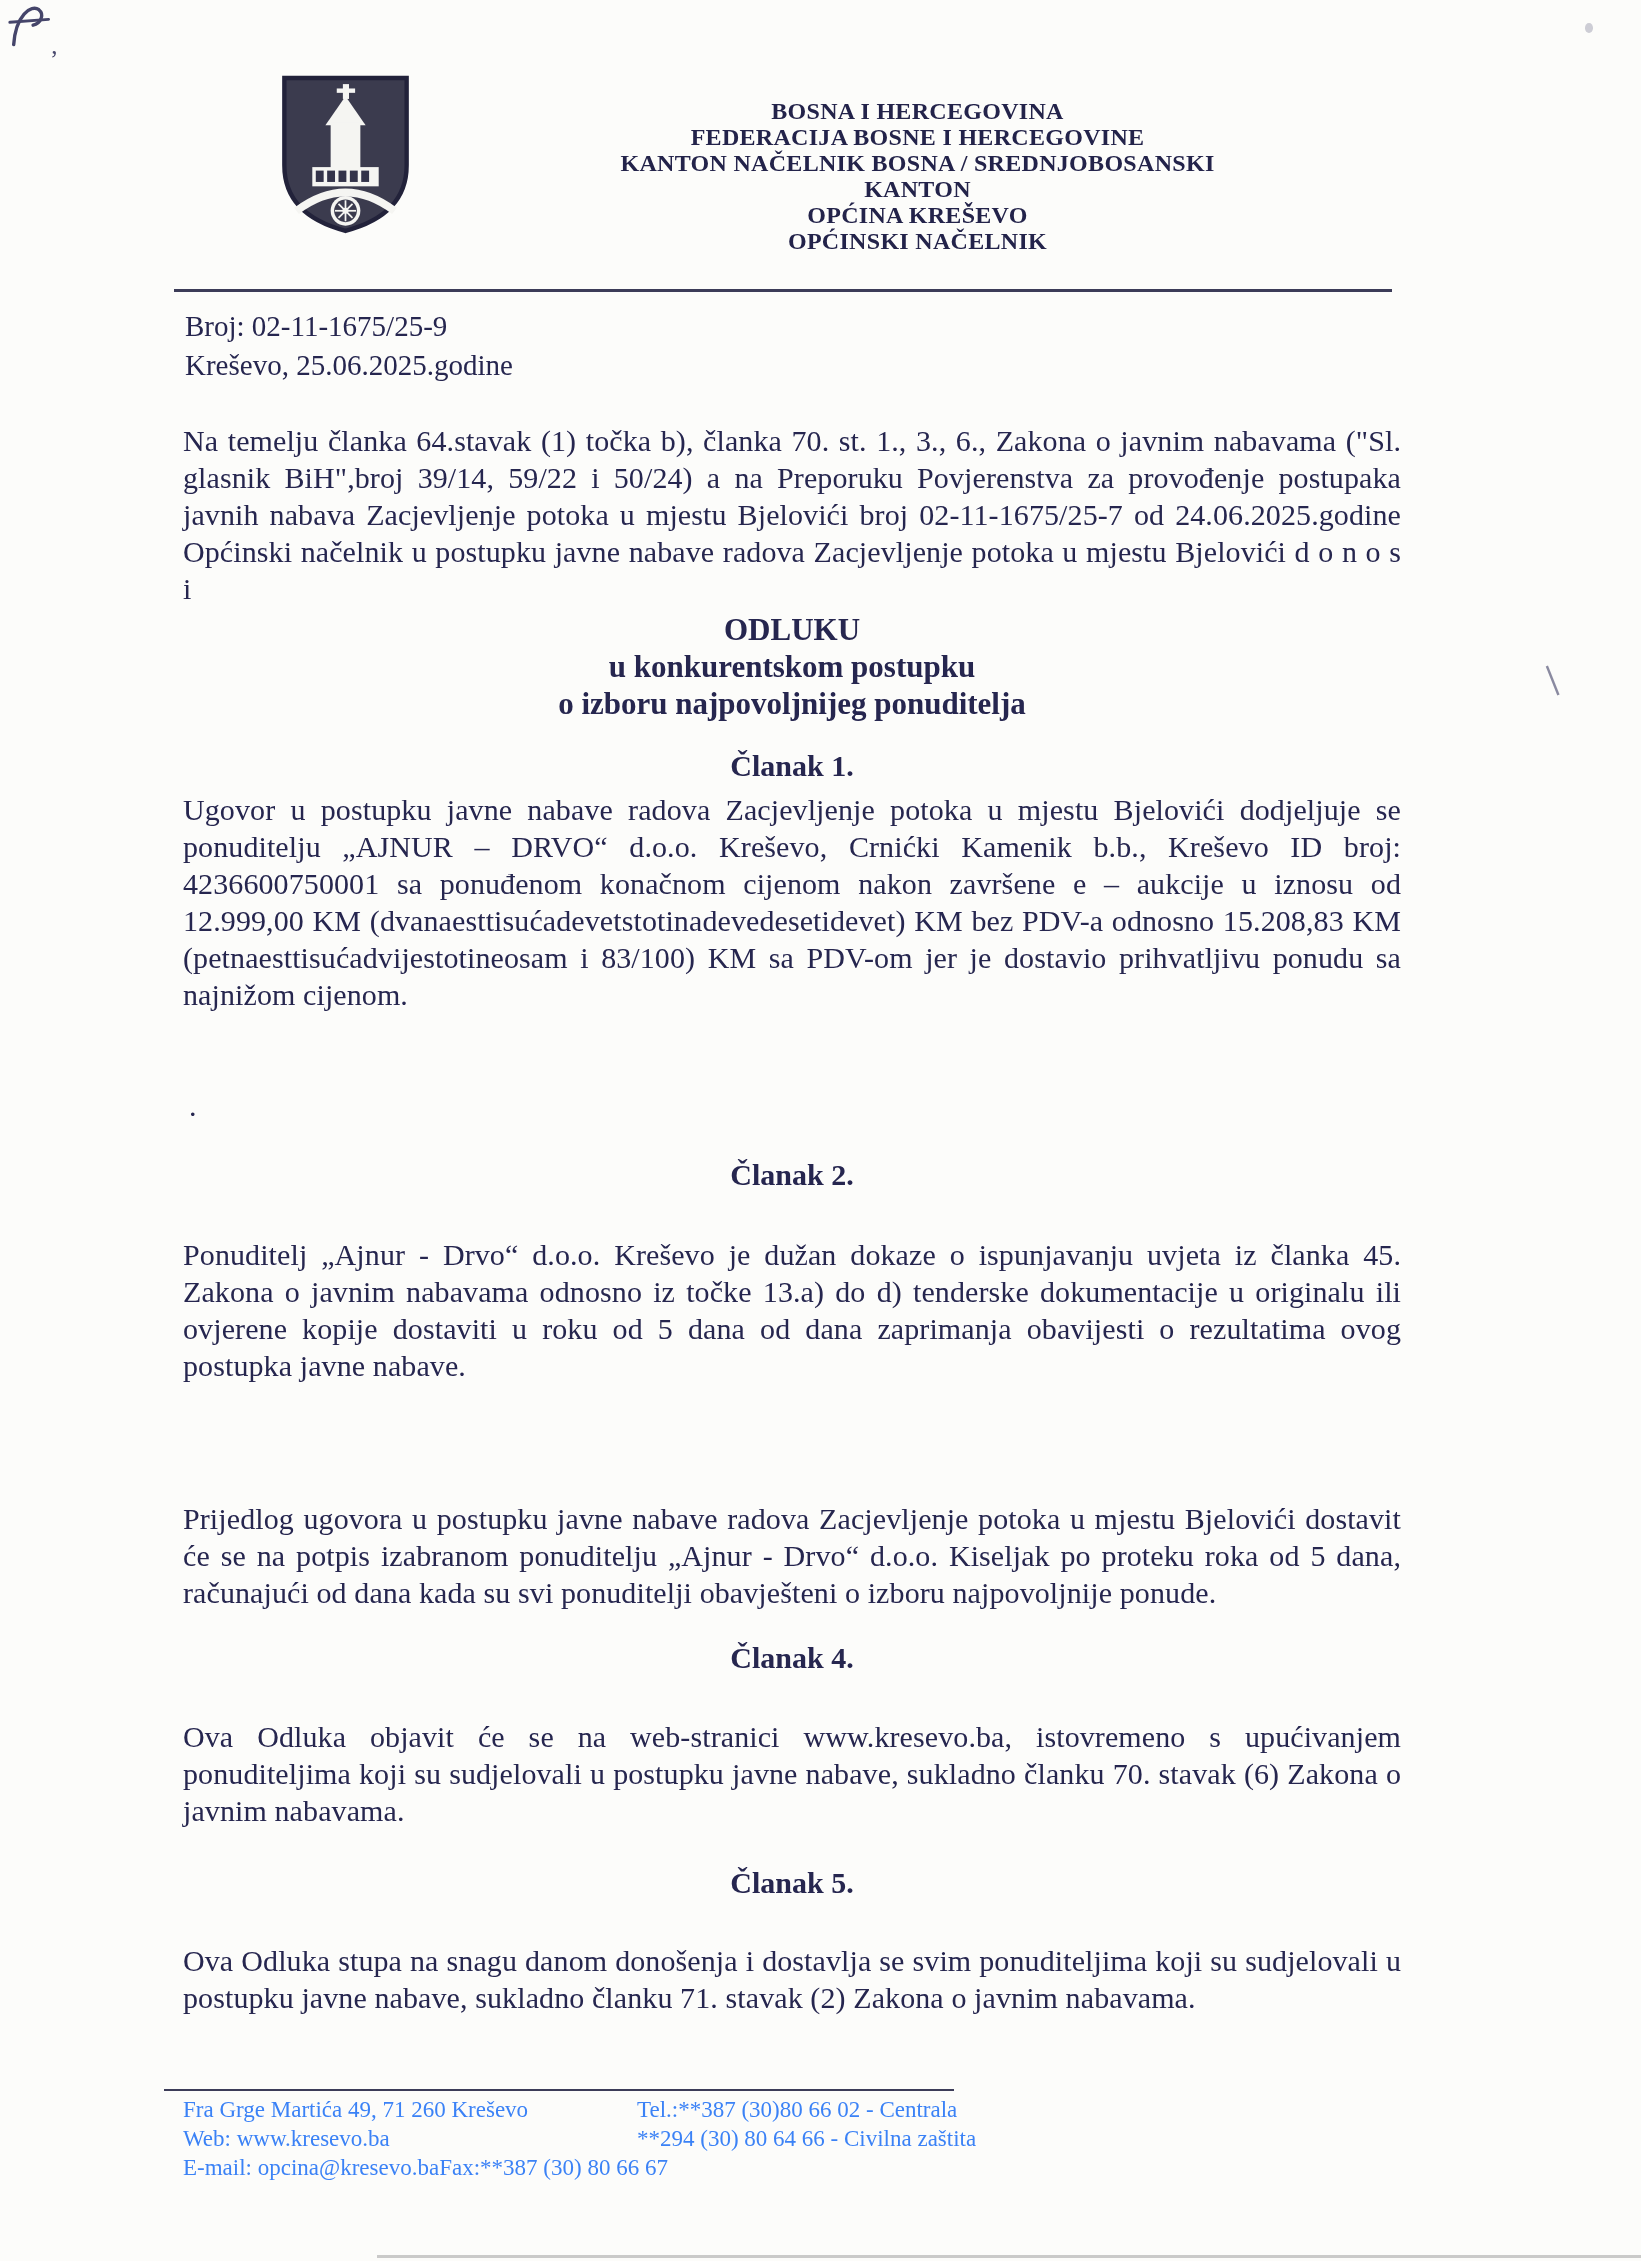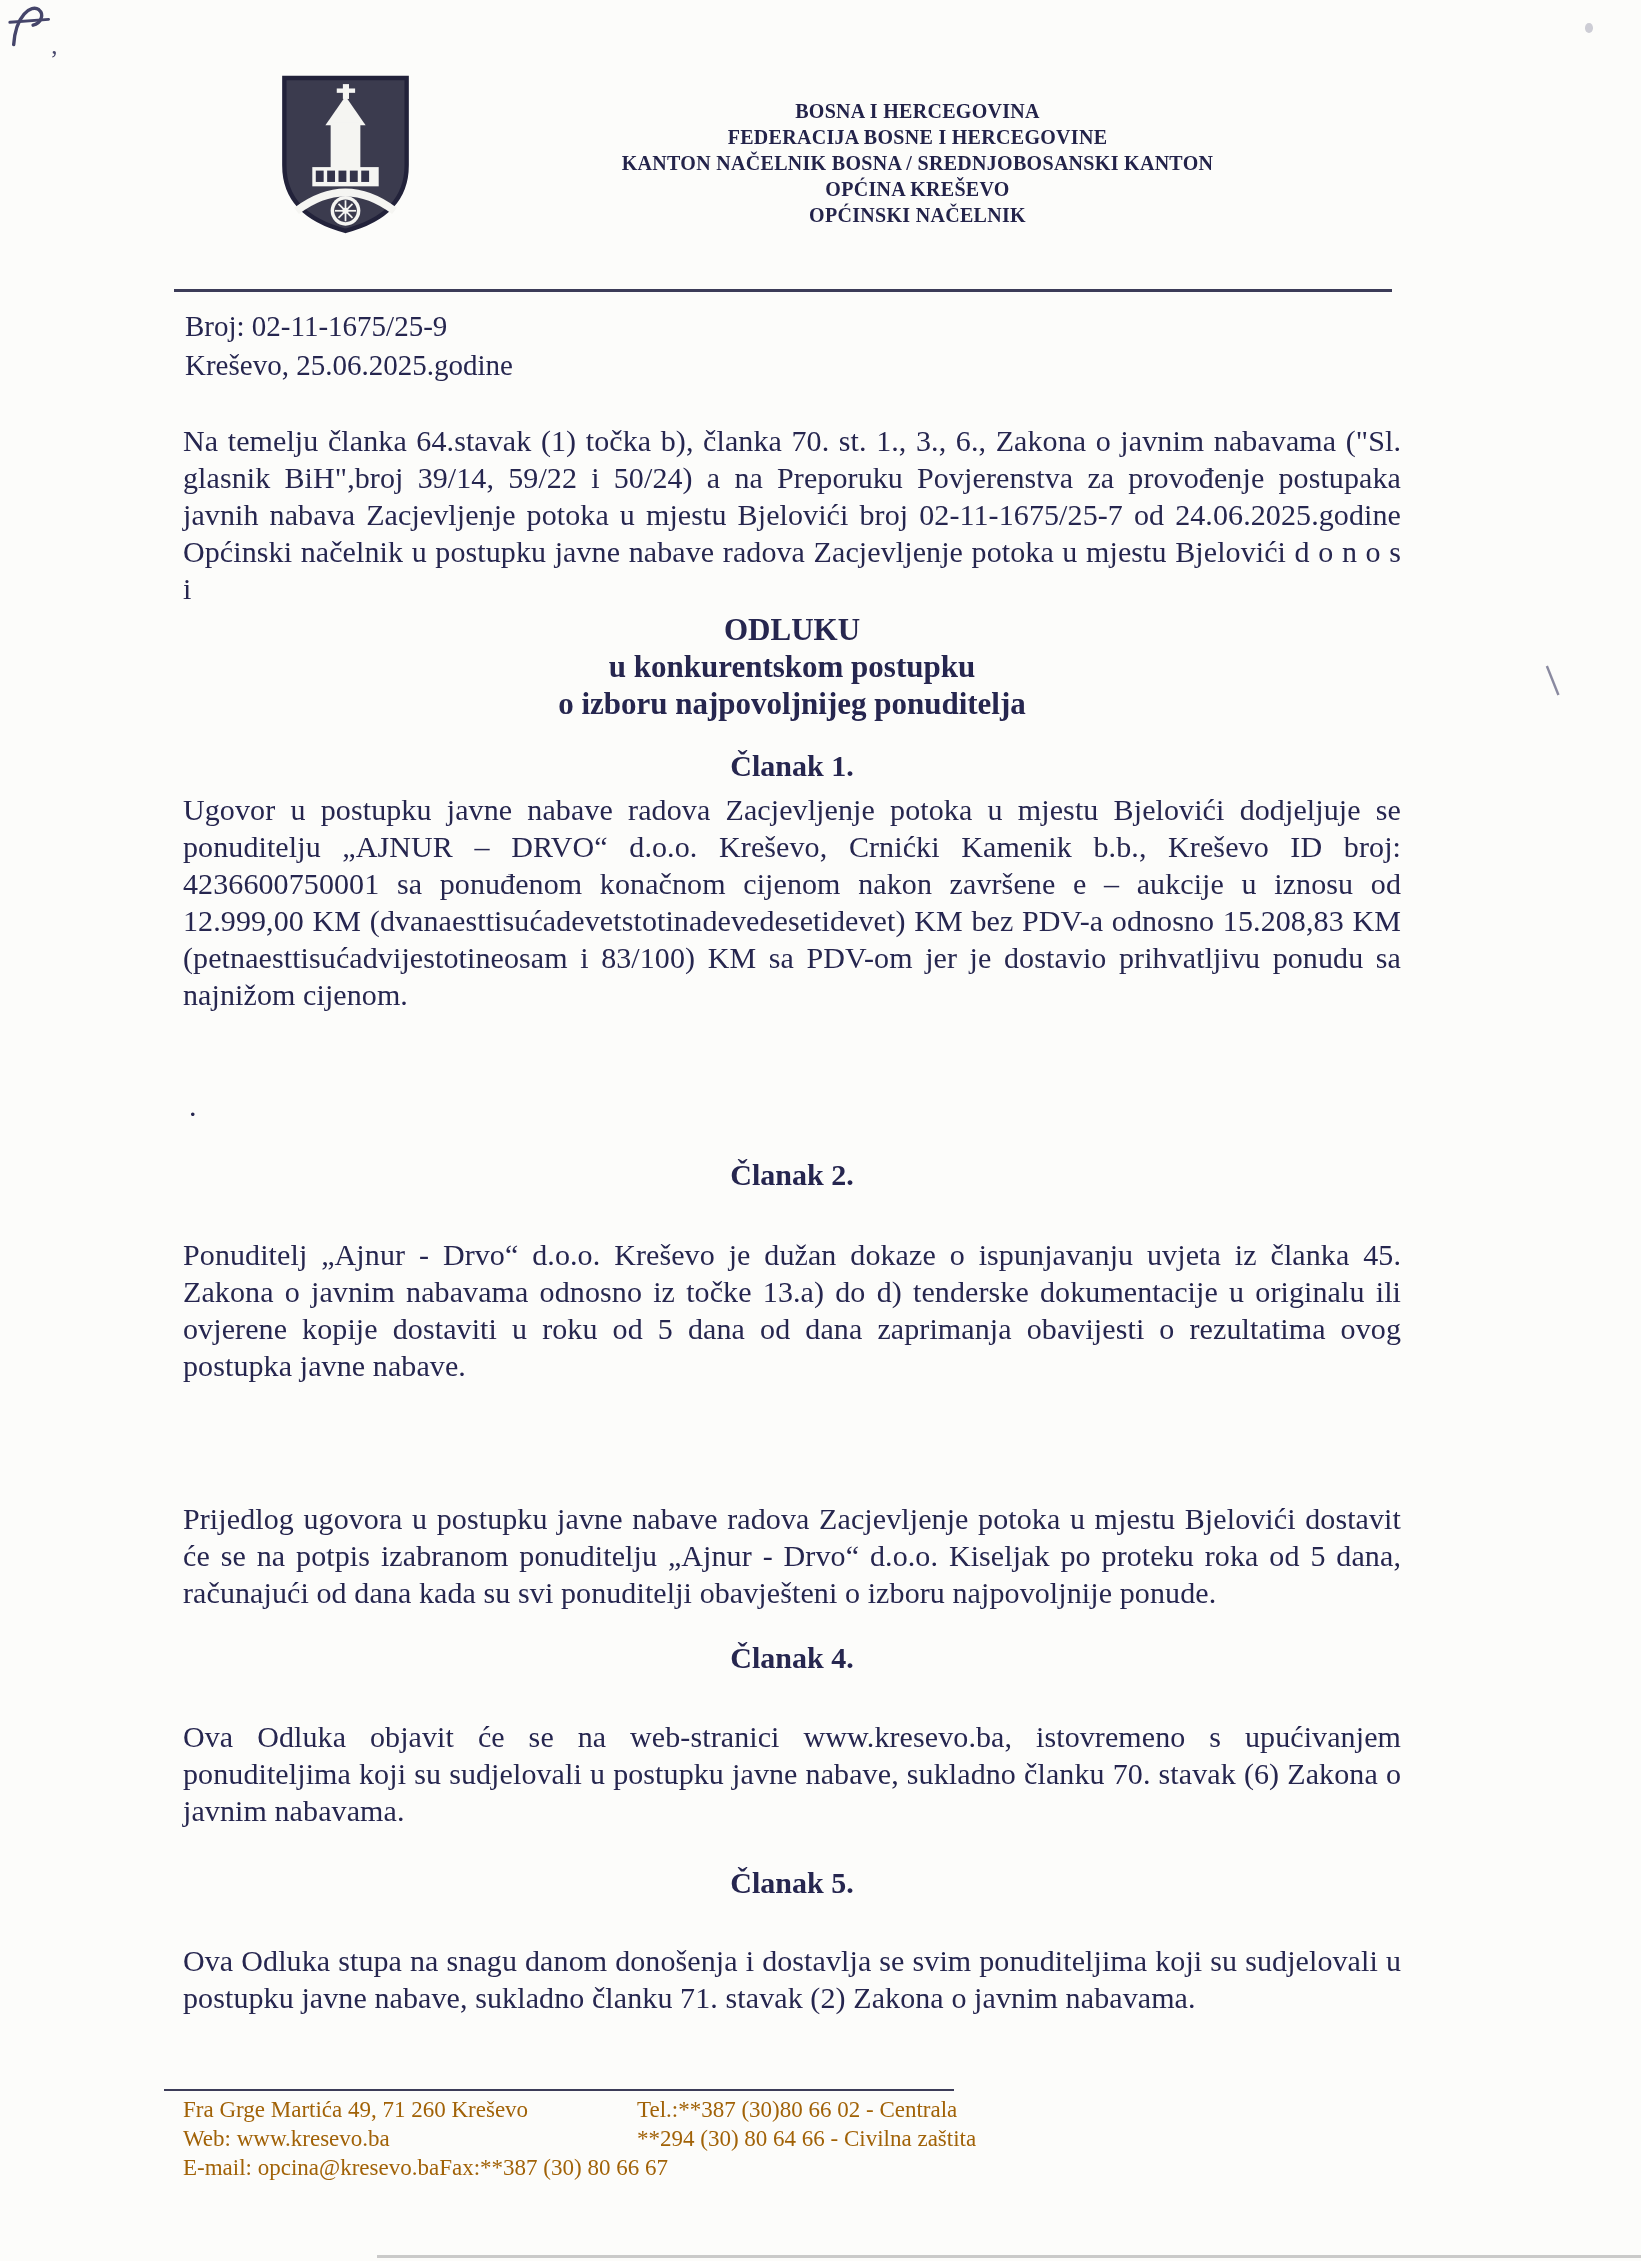--- a/index.html
+++ b/index.html
@@ -7,21 +7,21 @@
     position:relative;
     width:1641px;height:2261px;
     margin:0 auto;
     background:#fcfcfa;
     font-family:"Liberation Serif","DejaVu Serif",serif;
     color:#26264f;
     overflow:hidden;
   }
   .org-header{
     position:absolute;left:570px;top:98px;width:695px;
-    text-align:center;font-weight:bold;font-size:20px;line-height:26px;
+    text-align:center;font-weight:bold;font-size:24px;line-height:26px;
     letter-spacing:0.3px;color:#23234a;
   }
   .logo{position:absolute;left:275px;top:71px;width:141px;height:166px;}
   .rule{position:absolute;height:2.9px;background:#3c3c58;}
   .rule-top{left:174px;top:289px;width:1218px;}
   .rule-footer{left:164px;top:2089px;width:790px;height:1.9px;}
   .ref{position:absolute;left:185px;top:307px;font-size:29px;line-height:39px;}
   .para{
     position:absolute;left:183px;width:1218px;
     font-size:30px;line-height:37px;text-align:justify;letter-spacing:0.1px;
@@ -33,21 +33,21 @@
   }
   .article-heading{
     position:absolute;left:183px;width:1218px;
     text-align:center;font-weight:bold;font-size:30px;
   }
   .h1{top:749px;} .h2{top:1158px;} .h3{top:1415px;} .h4{top:1641px;} .h5{top:1866px;}
   .p1{top:791px;} .p2{top:1236px;} .p3{top:1500px;} .p4{top:1718px;} .p5{top:1942px;}
   .stray-dot{position:absolute;left:189px;top:1089px;font-size:30px;}
   .footer{
     position:absolute;left:183px;top:2095px;width:1255px;
-    font-size:23px;line-height:29px;color:#a16207;
+    font-size:23px;line-height:29px;color:#3b82f6;
   }
   .footer-row{position:relative;height:29px;}
   .footer-right{position:absolute;left:454px;top:0;white-space:nowrap;}
   .footer-left{position:absolute;left:0;top:0;white-space:nowrap;}
   .pen-mark{position:absolute;left:3.9px;top:0px;width:62px;height:62px;}
   .tick-mark{position:absolute;left:50px;top:46px;font-size:25px;color:#4a4a6e;}
   .slash-mark{position:absolute;left:1543px;top:664px;width:19.3px;height:33px;}
   .corner-dot{position:absolute;left:1585px;top:23px;width:7.7px;height:9.7px;background:#b9b9c4;border-radius:50%;opacity:.7;}
   .scan-edge{position:absolute;left:377px;top:2255px;width:1265px;height:2.9px;background:#a9a9a9;opacity:.6;}
 </style>

